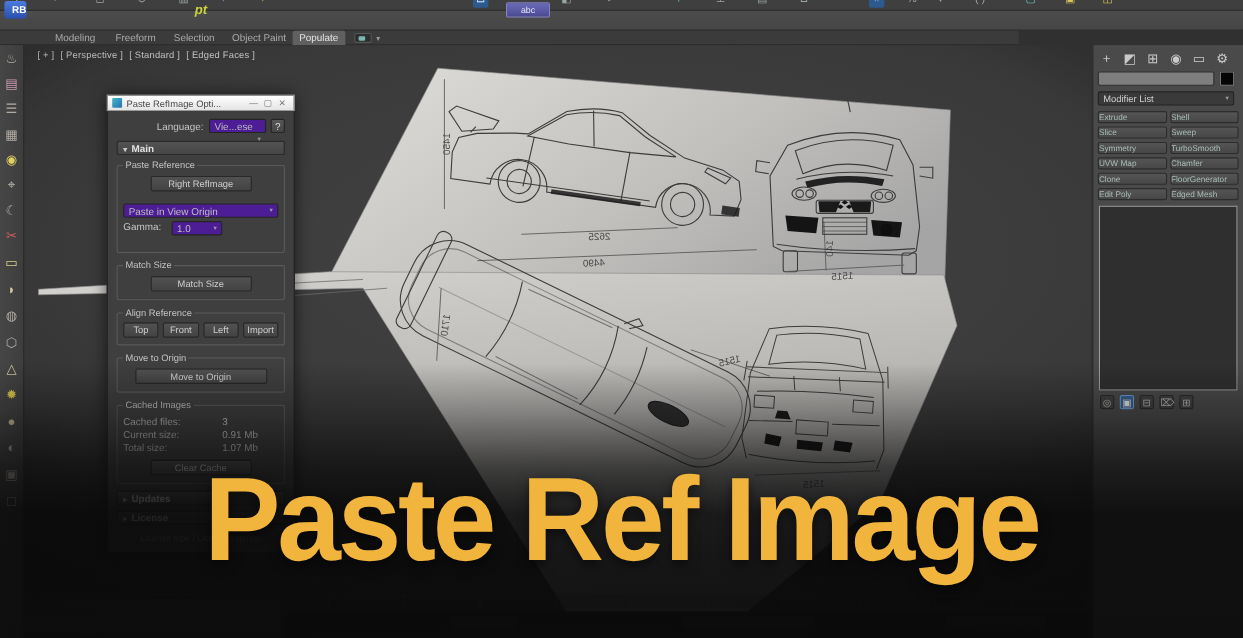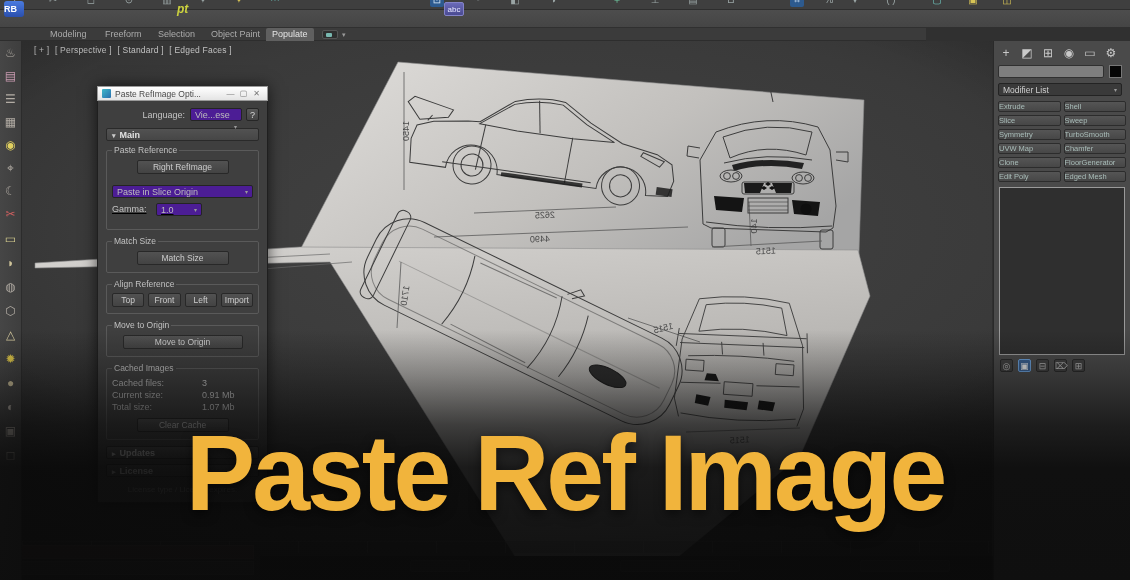--- a/index.html
+++ b/index.html
@@ -10,23 +10,23 @@
   
   #topstrip{left:0;top:0;width:1130px;height:9px;background:#3f3f3f;overflow:hidden;z-index:5;}
   #topstrip .ticon{position:absolute;top:-7px;width:14px;height:14px;font-size:10px;line-height:14px;
      text-align:center;color:#9aa5a5;}
   #maintoolbar{left:0;top:9px;width:1130px;height:19px;background:linear-gradient(#4d4d4d,#454545);
      border-top:1px solid #2e2e2e;border-bottom:1px solid #303030;z-index:5;}
   .tblabel{position:absolute;top:3px;font-size:9px;color:#c6c6c6;cursor:default;}
   .tbicon{position:absolute;top:2px;width:14px;height:14px;background:#3c3c3c;border:1px solid #5a5a5a;
      border-radius:2px;color:#9fc0c0;font-size:9px;line-height:12px;text-align:center;}
   #rb-logo{left:4px;top:1px;width:20px;height:16px;background:linear-gradient(#4a7be0,#2a4fae);
-     border-radius:3px;color:#fff;font-weight:bold;font-size:9px;line-height:16px;text-align:left;z-index:6;}
+     border-radius:3px;color:#fff;font-weight:bold;font-size:9px;line-height:16px;text-align:right;z-index:6;}
   #pt-logo{left:177px;top:2px;color:#ccd23e;font-weight:bold;font-style:italic;font-size:12px;z-index:6;}
-  #abc-chip{left:444px;top:2px;width:20px;height:14px;background:linear-gradient(#6a6ab8,#4a4a92);
+  #abc-chip{left:460px;top:2px;width:40px;height:14px;background:linear-gradient(#6a6ab8,#4a4a92);
      border:1px solid #8383c8;border-radius:2px;color:#e8e8ff;font-size:8px;line-height:13px;text-align:center;z-index:6;}
 
   #ribbon{left:0;top:28px;width:926px;height:13px;background:#3b3b3b;border-bottom:1px solid #2d2d2d;z-index:5;}
   .rtab{position:absolute;top:0;height:13px;font-size:9px;color:#ababab;line-height:13px;padding:0 6px;}
   .rtab.active{background:#606060;color:#e4e4e4;border-radius:2px 2px 0 0;}
   #ribbon-extra{position:absolute;left:322px;top:2px;width:16px;height:9px;background:#2e2e2e;
      border-radius:2px;border:1px solid #555;}
   #ribbon-extra i{position:absolute;left:3px;top:2px;width:6px;height:4px;background:#79b8b0;border-radius:1px;}
   #ribbon-caret{position:absolute;left:342px;top:3px;font-size:7px;color:#9a9a9a;}
 
@@ -65,21 +65,21 @@
   .rollout{height:13px;background:linear-gradient(#525252,#464646);border:1px solid #2a2a2a;border-radius:2px;
      color:#e2e2e2;font-weight:bold;line-height:12px;padding:0 5px;margin:5px 0 4px 0;}
   .rollout .arr{font-size:7px;margin-right:4px;color:#cacaca;}
   fieldset{border:1px solid #5a5a5a;border-radius:2px;margin:0 0 6px 0;padding:4px 5px 6px 5px;}
   fieldset legend{color:#c2c2c2;font-size:8.5px;padding:0 2px;}
   .btn{display:block;background:linear-gradient(#525252,#434343);border:1px solid #282828;border-radius:2px;
      color:#cdcdcd;text-align:center;height:14px;line-height:13px;font-size:8.5px;}
   .btn.w90{width:92px;margin:1px auto;}
   .btnrow{display:flex;gap:4px;}
   .btnrow .btn{flex:1;}
-  .gamma-row{display:flex;align-items:center;height:16px;margin:3px 0 6px 0;text-decoration:underline;}
+  .gamma-row{display:flex;align-items:flex-start;height:16px;margin:3px 0 6px 0;}
   .gamma-row .lbl{color:#c4c4c4;width:44px;}
   .crow{display:flex;height:12px;line-height:12px;}
   .crow .cl{color:#b8b8b8;width:62px;}
   .crow .cv{color:#c8c8c8;margin-left:28px;}
   .lic-info{color:#8f8f8f;text-align:center;font-size:8px;padding:4px 0 2px 0;}
 
   
   #cmdpanel{left:993px;top:41px;width:137px;height:539px;background:#4a4a4a;border-left:1px solid #2a2a2a;z-index:5;}
   #cp-tabs{position:absolute;left:4px;top:4px;width:128px;height:18px;display:flex;gap:5px;}
   #cp-tabs .cpt{width:16px;height:16px;color:#c9c9c9;font-size:12px;line-height:16px;text-align:center;}
@@ -359,21 +359,21 @@
 
       <div class="rollout">
         <span class="arr">▾</span><span>Main</span>
       </div>
 
       <fieldset>
         <legend>Paste Reference</legend>
         <span class="btn w90">Right RefImage</span>
         <div style="height:10px"></div>
         <div class="ddl">
-          <span>Paste in Slice Origin</span><span class="car">▾</span>
+          <span>Paste in View Origin</span><span class="car">▾</span>
         </div>
         <div class="gamma-row">
           <span class="lbl">Gamma:</span>
           <span class="ddl" style="width:46px">
             <span>1.0</span><span class="car">▾</span>
           </span>
         </div>
       </fieldset>
 
       <fieldset>

